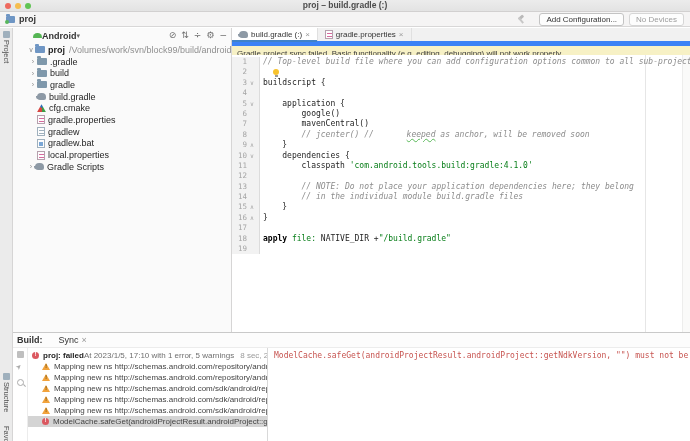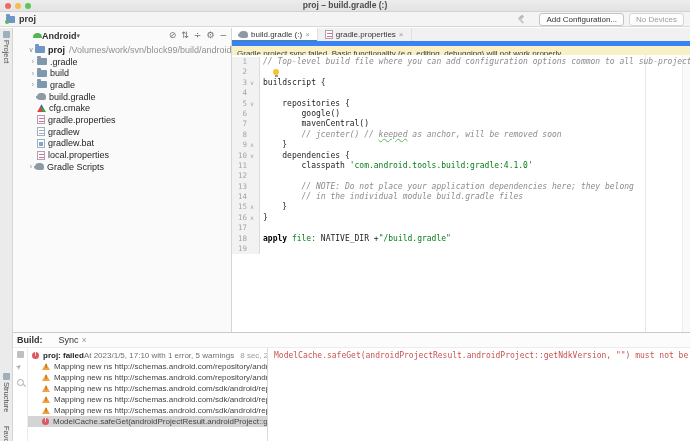--- a/index.html
+++ b/index.html
@@ -85,21 +85,21 @@
   .code-lines{position:absolute;left:0;top:2px;right:8px;font-family:"DejaVu Sans Mono",monospace;font-size:8px;line-height:10.4px;}
   .cline{display:flex;height:10.4px;align-items:center;}
   .gut{flex:none;width:28px;background:#f2f2f2;border-right:1px solid #dcdcdc;box-sizing:border-box;
     display:flex;align-items:center;height:100%;}
   .lnum{width:15px;text-align:right;color:#a5a5a5;font-size:7.5px;}
   .fold{width:10px;text-align:center;color:#a8a8a8;font-size:6px;font-family:"DejaVu Sans",sans-serif;}
   .ctext{white-space:pre;padding-left:3px;position:relative;z-index:1;}
   .tok-cmt{color:#8c8c8c;font-style:italic;}
   .tok-str{color:#067d17;}
   .tok-kw{color:#000;font-weight:bold;}
-  .tok-typo{text-decoration:underline wavy #58b858;text-decoration-thickness:1px;text-underline-offset:1px;}
+  .tok-typo{text-decoration:underline wavy #58b858;text-decoration-thickness:1px;text-underline-offset:1px;margin-left:28px;}
   .bulb{display:inline-block;width:6px;height:6px;border-radius:50%;background:#f7c22d;margin-left:10px;position:relative;top:1px;}
   .bulb::after{content:"";position:absolute;left:1.5px;top:6px;width:3px;height:2px;background:#9a9a9a;}
 
   
   .build-panel{position:absolute;left:13px;top:332px;right:0;bottom:0;background:#fff;border-top:1px solid #c9c9c9;box-sizing:border-box;}
   .bp-header{height:14px;display:flex;align-items:center;padding:0 4px;gap:16px;border-bottom:1px solid #ececec;background:#fcfcfc;}
   .bp-header .hlabel{font-weight:bold;color:#333;}
   .bp-tab{display:flex;align-items:center;gap:3px;color:#333;}
   .bp-tab .x{color:#9a9a9a;}
   .bp-body{position:absolute;left:0;top:15px;right:0;bottom:0;display:flex;}
@@ -282,21 +282,21 @@
               <span class="lnum">4</span>
               <span class="fold"></span>
             </div>
             <span class="ctext"></span>
           </div>
           <div class="cline">
             <div class="gut">
               <span class="lnum">5</span>
               <span class="fold">∨</span>
             </div>
-            <span class="ctext"><span class="tok-pln">    repositories {</span></span>
+            <span class="ctext"><span class="tok-pln">    application {</span></span>
           </div>
           <div class="cline">
             <div class="gut">
               <span class="lnum">6</span>
               <span class="fold"></span>
             </div>
             <span class="ctext"><span class="tok-pln">        google()</span></span>
           </div>
           <div class="cline">
             <div class="gut">

